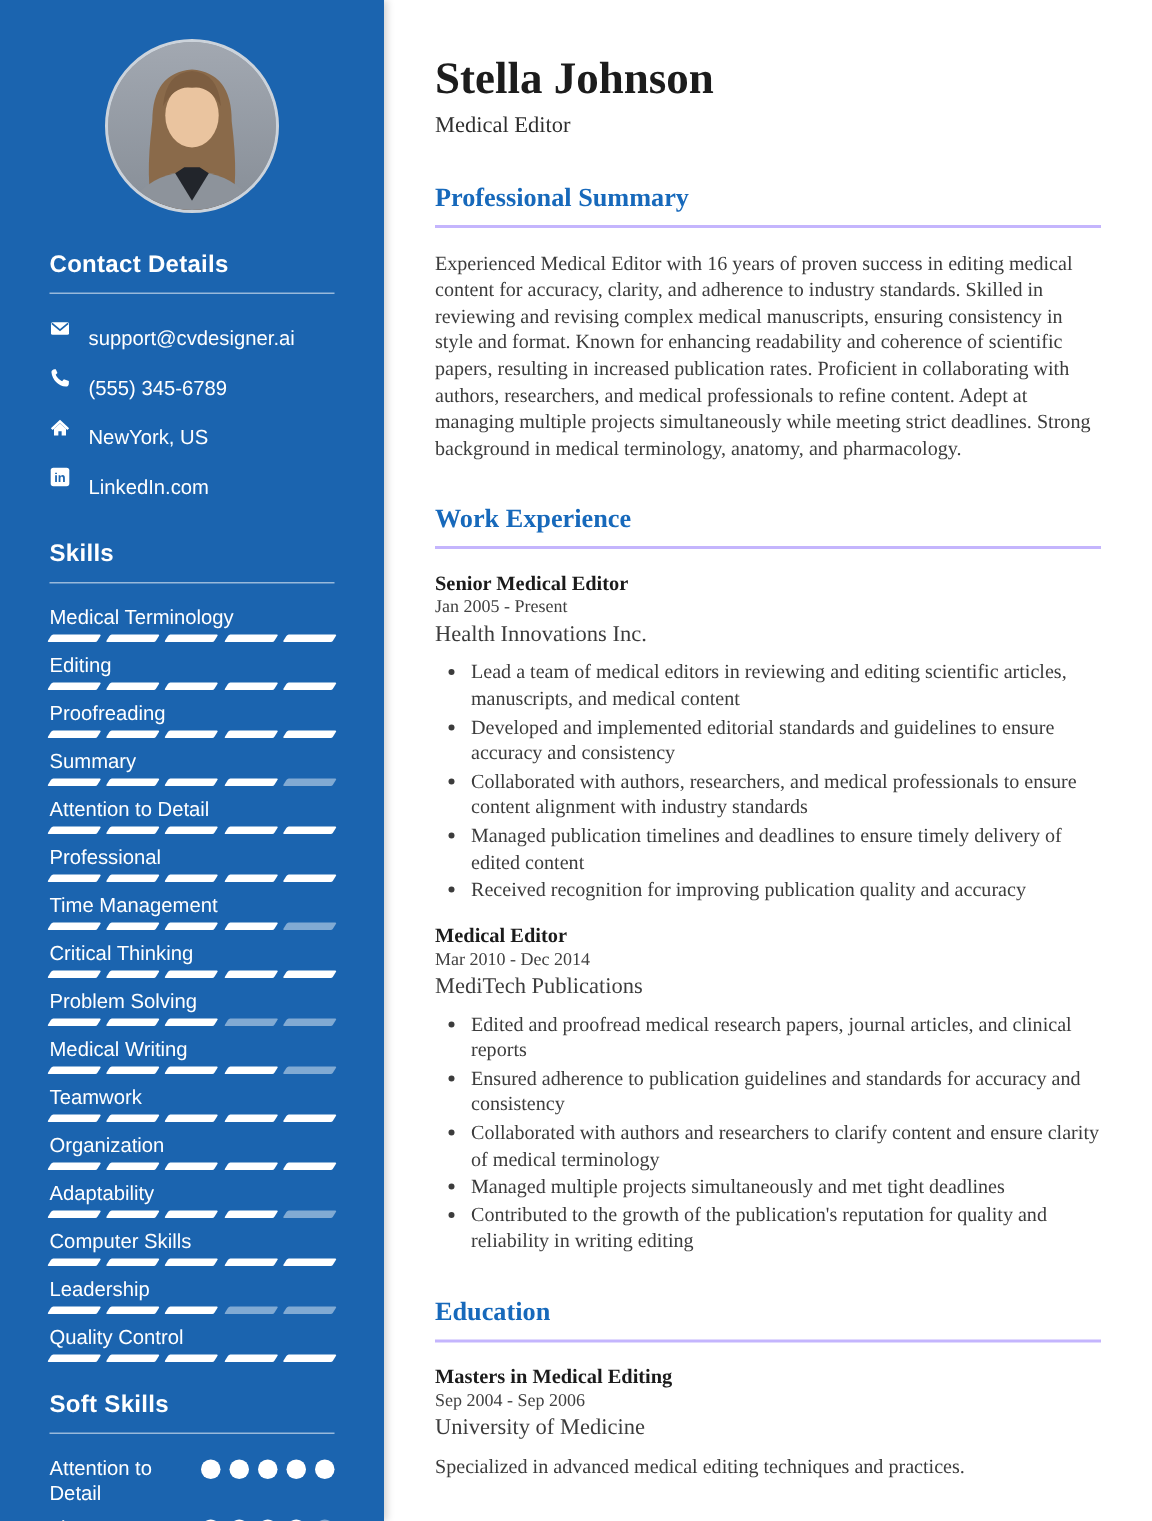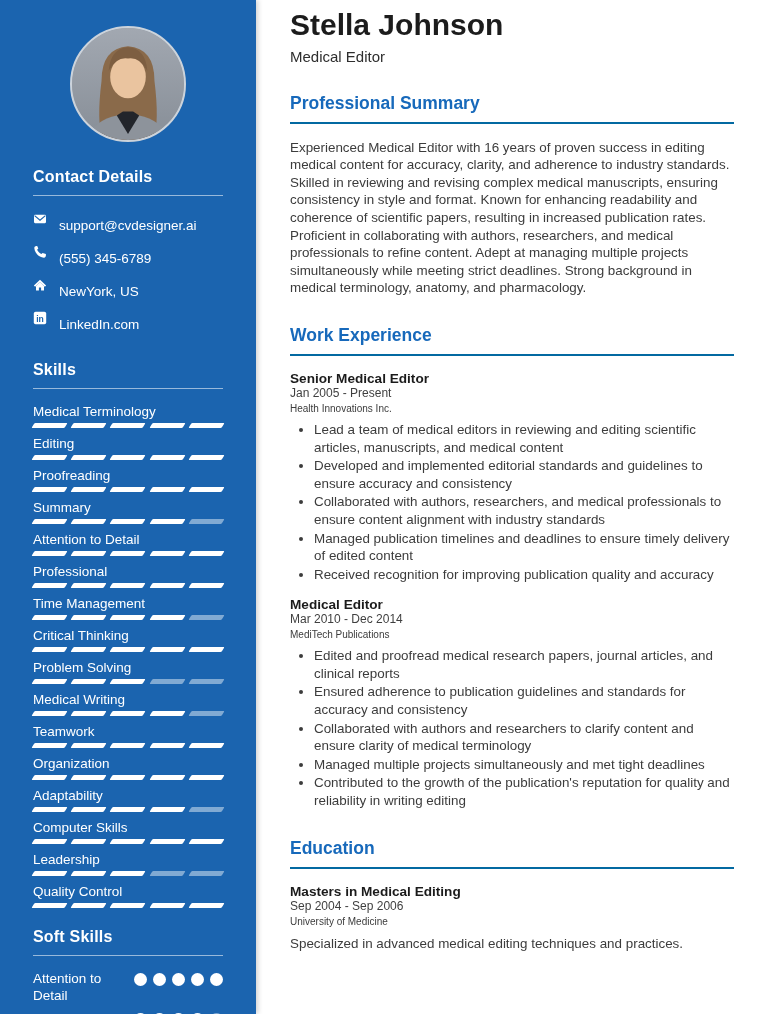--- a/index.html
+++ b/index.html
@@ -34,33 +34,33 @@
   .seg { flex:1; background:#fff; transform:skewX(-32deg); border-radius:1px; }
   .seg.dim { background:rgba(255,255,255,0.45); }
   .soft-list { margin-top:14px; }
   .soft-row { display:flex; justify-content:space-between;
     align-items:flex-start; margin-bottom:6px; }
   .soft-label { font-size:13.5px; line-height:17px; max-width:112px; }
   .dots { display:flex; gap:6px; margin-top:3px; }
   .dot { width:13px; height:13px; border-radius:50%; background:#fff; }
   .dot.dim { background:rgba(255,255,255,0.45); }
   
-  .main { flex:1; padding:8px 34px 0 34px; color:#3c3c3c; }
+  .main { flex:1; padding:36px 34px 0 34px; color:#3c3c3c;font-family:Liberation Serif, serif; }
   .name { font-size:30px; line-height:1.12; font-weight:bold; color:#1c1c1c; }
   .subtitle { font-size:15px; color:#2e2e2e; margin-top:6px; }
   .sec-h2 { font-size:17.5px; font-weight:bold; color:#1769bb;
-    margin-top:28px; padding-bottom:8px; border-bottom:2px solid #0369a1; }
+    margin-top:28px; padding-bottom:8px; border-bottom:2px solid #c4b5fd; }
   .summary-text { margin-top:15px; font-size:13.4px; line-height:17.6px; }
   .job { margin-top:14px; }
   .job:first-child { margin-top:15px; }
   .jhead, .dhead { display:flex; justify-content:space-between;
     align-items:baseline;flex-direction:column; }
   .jtitle, .dtitle { font-size:13.6px; font-weight:bold; color:#1b1b1b; }
   .jdate, .ddate { font-size:12px; color:#3f3f3f; }
-  .jcompany, .dschool { font-size:10px; margin-top:3px; }
+  .jcompany, .dschool { font-size:15px; margin-top:3px; }
   .jbullets { margin:7px 0 0 0; padding-left:24px; }
   .jbullet { font-size:13.4px; line-height:17.6px; margin-bottom:1px; }
   .deg { margin-top:13px; }
   .deg:first-child { margin-top:15px; }
   .ddesc { font-size:13.4px; margin-top:9px; }
 </style>
 </head>
 <body>
 
 <div class="page">

